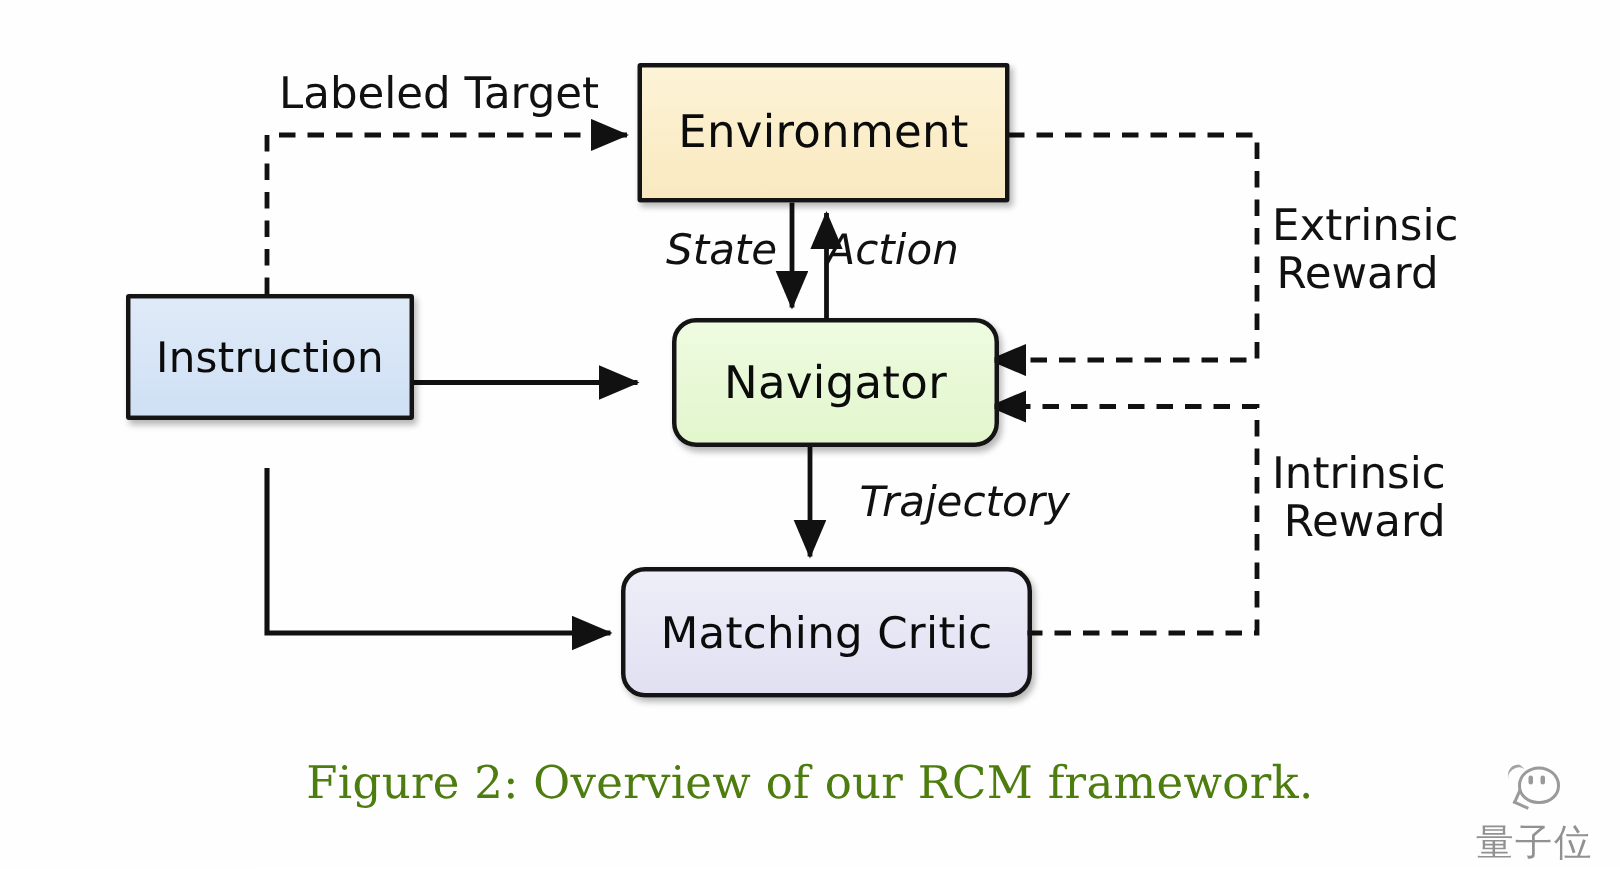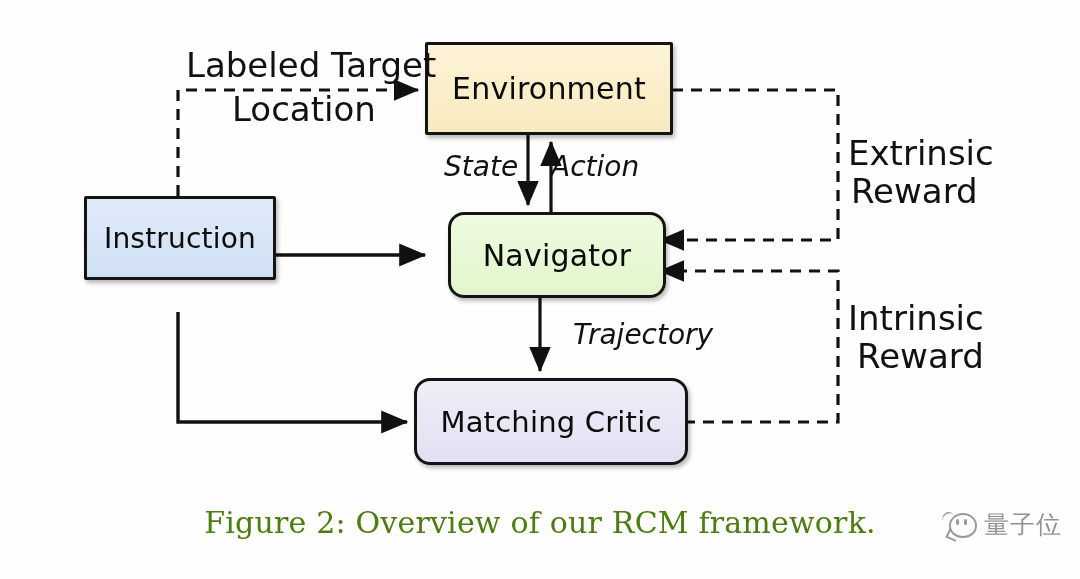--- a/index.html
+++ b/index.html
@@ -58,21 +58,21 @@
     font-size:29px;
   }
 
   .edge-label{
     position:absolute;
     color:#111;
     font-family:"DejaVu Sans", sans-serif;
     white-space:nowrap;
     line-height:1.12;
   }
-  .lbl-plain{ font-size:34px; }
+  .lbl-plain{ font-size:29px; }
   .lbl-italic{ font-size:28px; font-style:italic; font-family:"DejaVu Sans", sans-serif; }
 
   #lbl-labeled-target{ left:186px; top:46px; }
   #lbl-location{ left:232px; top:90px; }
   #lbl-state{ left:444px; top:151px; }
   #lbl-action{ left:551px; top:151px; }
   #lbl-trajectory{ left:549px; top:319px;margin-left:24px; }
   #lbl-extrinsic{ left:848px; top:134px; text-align:left; }
   #lbl-intrinsic{ left:848px; top:299px; text-align:right; }
   .two-line span{ display:block; }
@@ -88,20 +88,21 @@
     letter-spacing:0.2px;
   }
 
   #watermark{
     position:absolute;
     right:18px; top:508px;
     display:flex;
     align-items:center;
     gap:7px;
     opacity:0.62;
+    flex-direction:column;
   }
   #watermark .wm-logo{
     width:34px; height:30px;
     position:relative;
   }
   #watermark .wm-logo .bubble{
     position:absolute; left:6px; top:3px;
     width:24px; height:21px;
     border:2px solid #5d5d5d;
     border-radius:50% 50% 48% 48%;
@@ -180,21 +181,20 @@
   <div class="node" id="node-navigator">
     <span>Navigator</span>
   </div>
 
   <div class="node" id="node-matching-critic">
     <span>Matching Critic</span>
   </div>
 
   <div class="edge-label lbl-plain" id="lbl-labeled-target">Labeled Target</div>
 
-  <div class="edge-label lbl-plain" id="lbl-location">Location</div>
 
   <div class="edge-label lbl-italic" id="lbl-state">State</div>
 
   <div class="edge-label lbl-italic" id="lbl-action">Action</div>
 
   <div class="edge-label lbl-italic" id="lbl-trajectory">Trajectory</div>
 
   <div class="edge-label lbl-plain two-line" id="lbl-extrinsic">
     <span class="l1">Extrinsic</span>
     <span class="l2">Reward</span>

